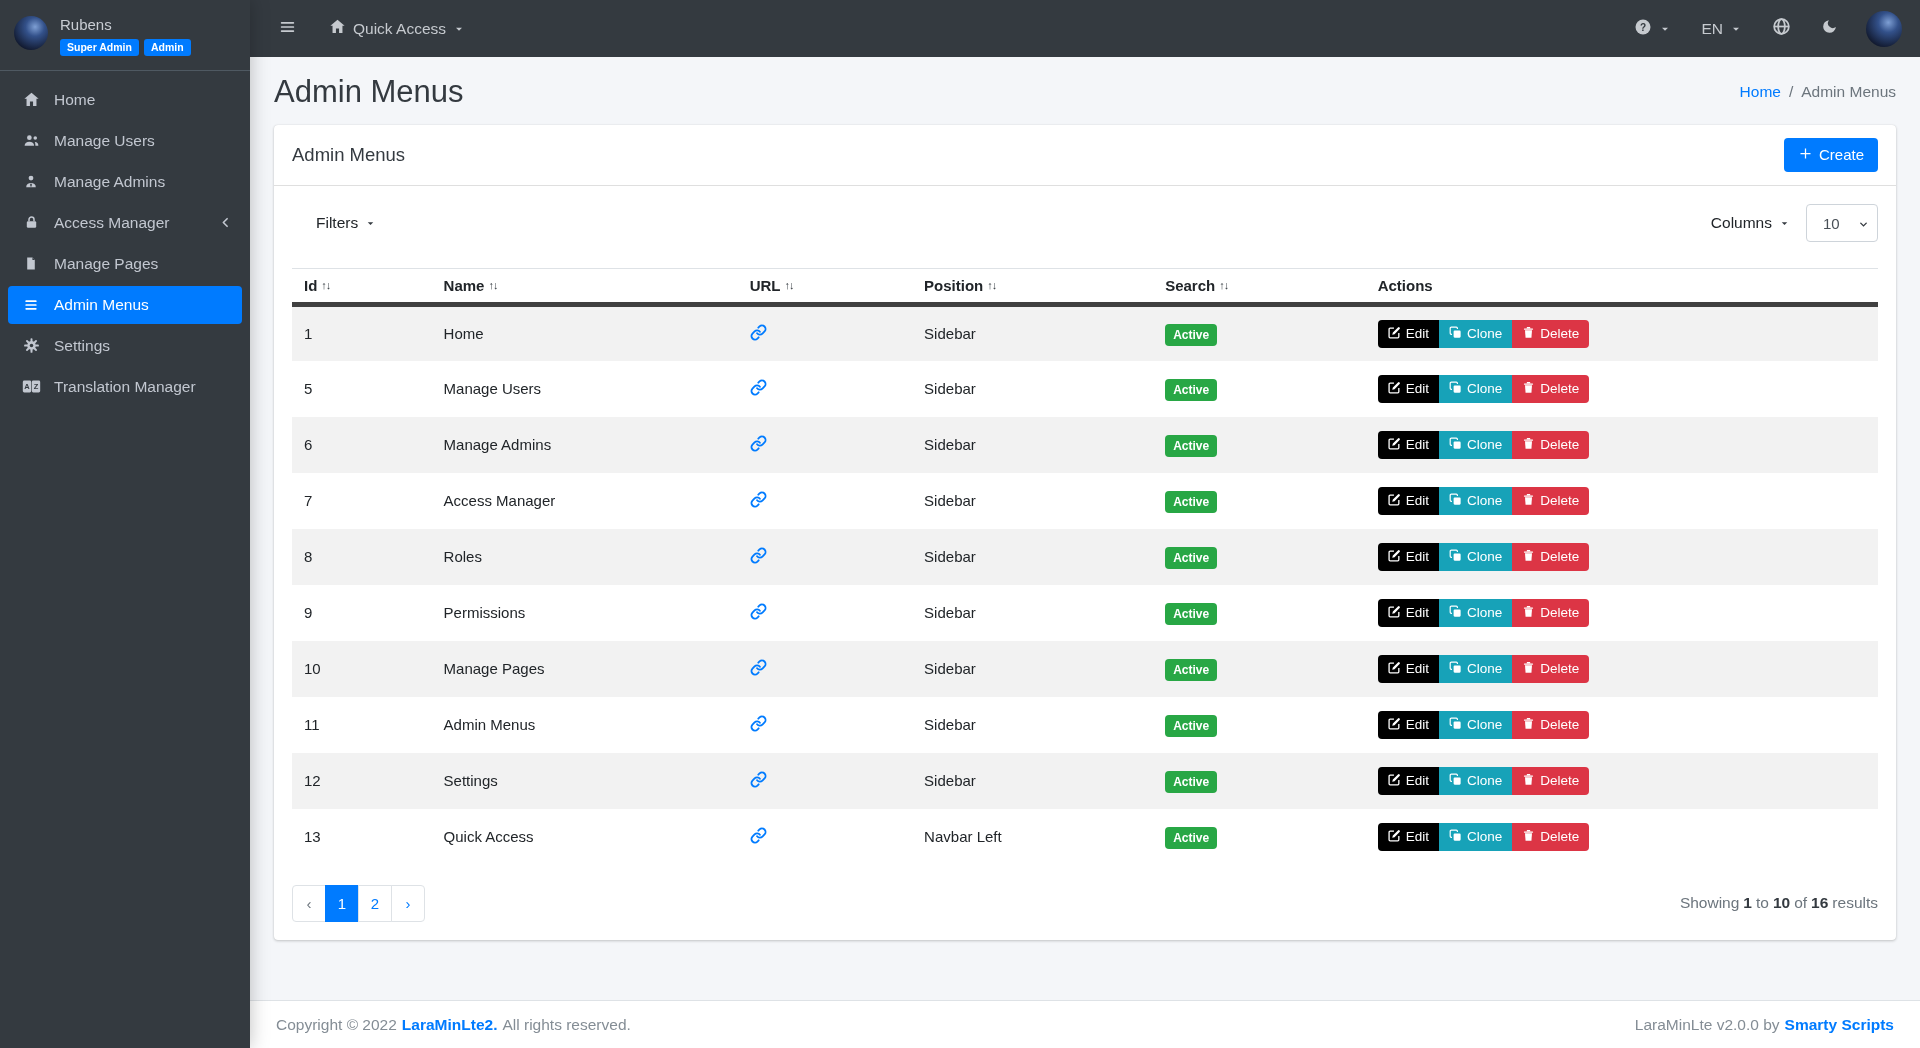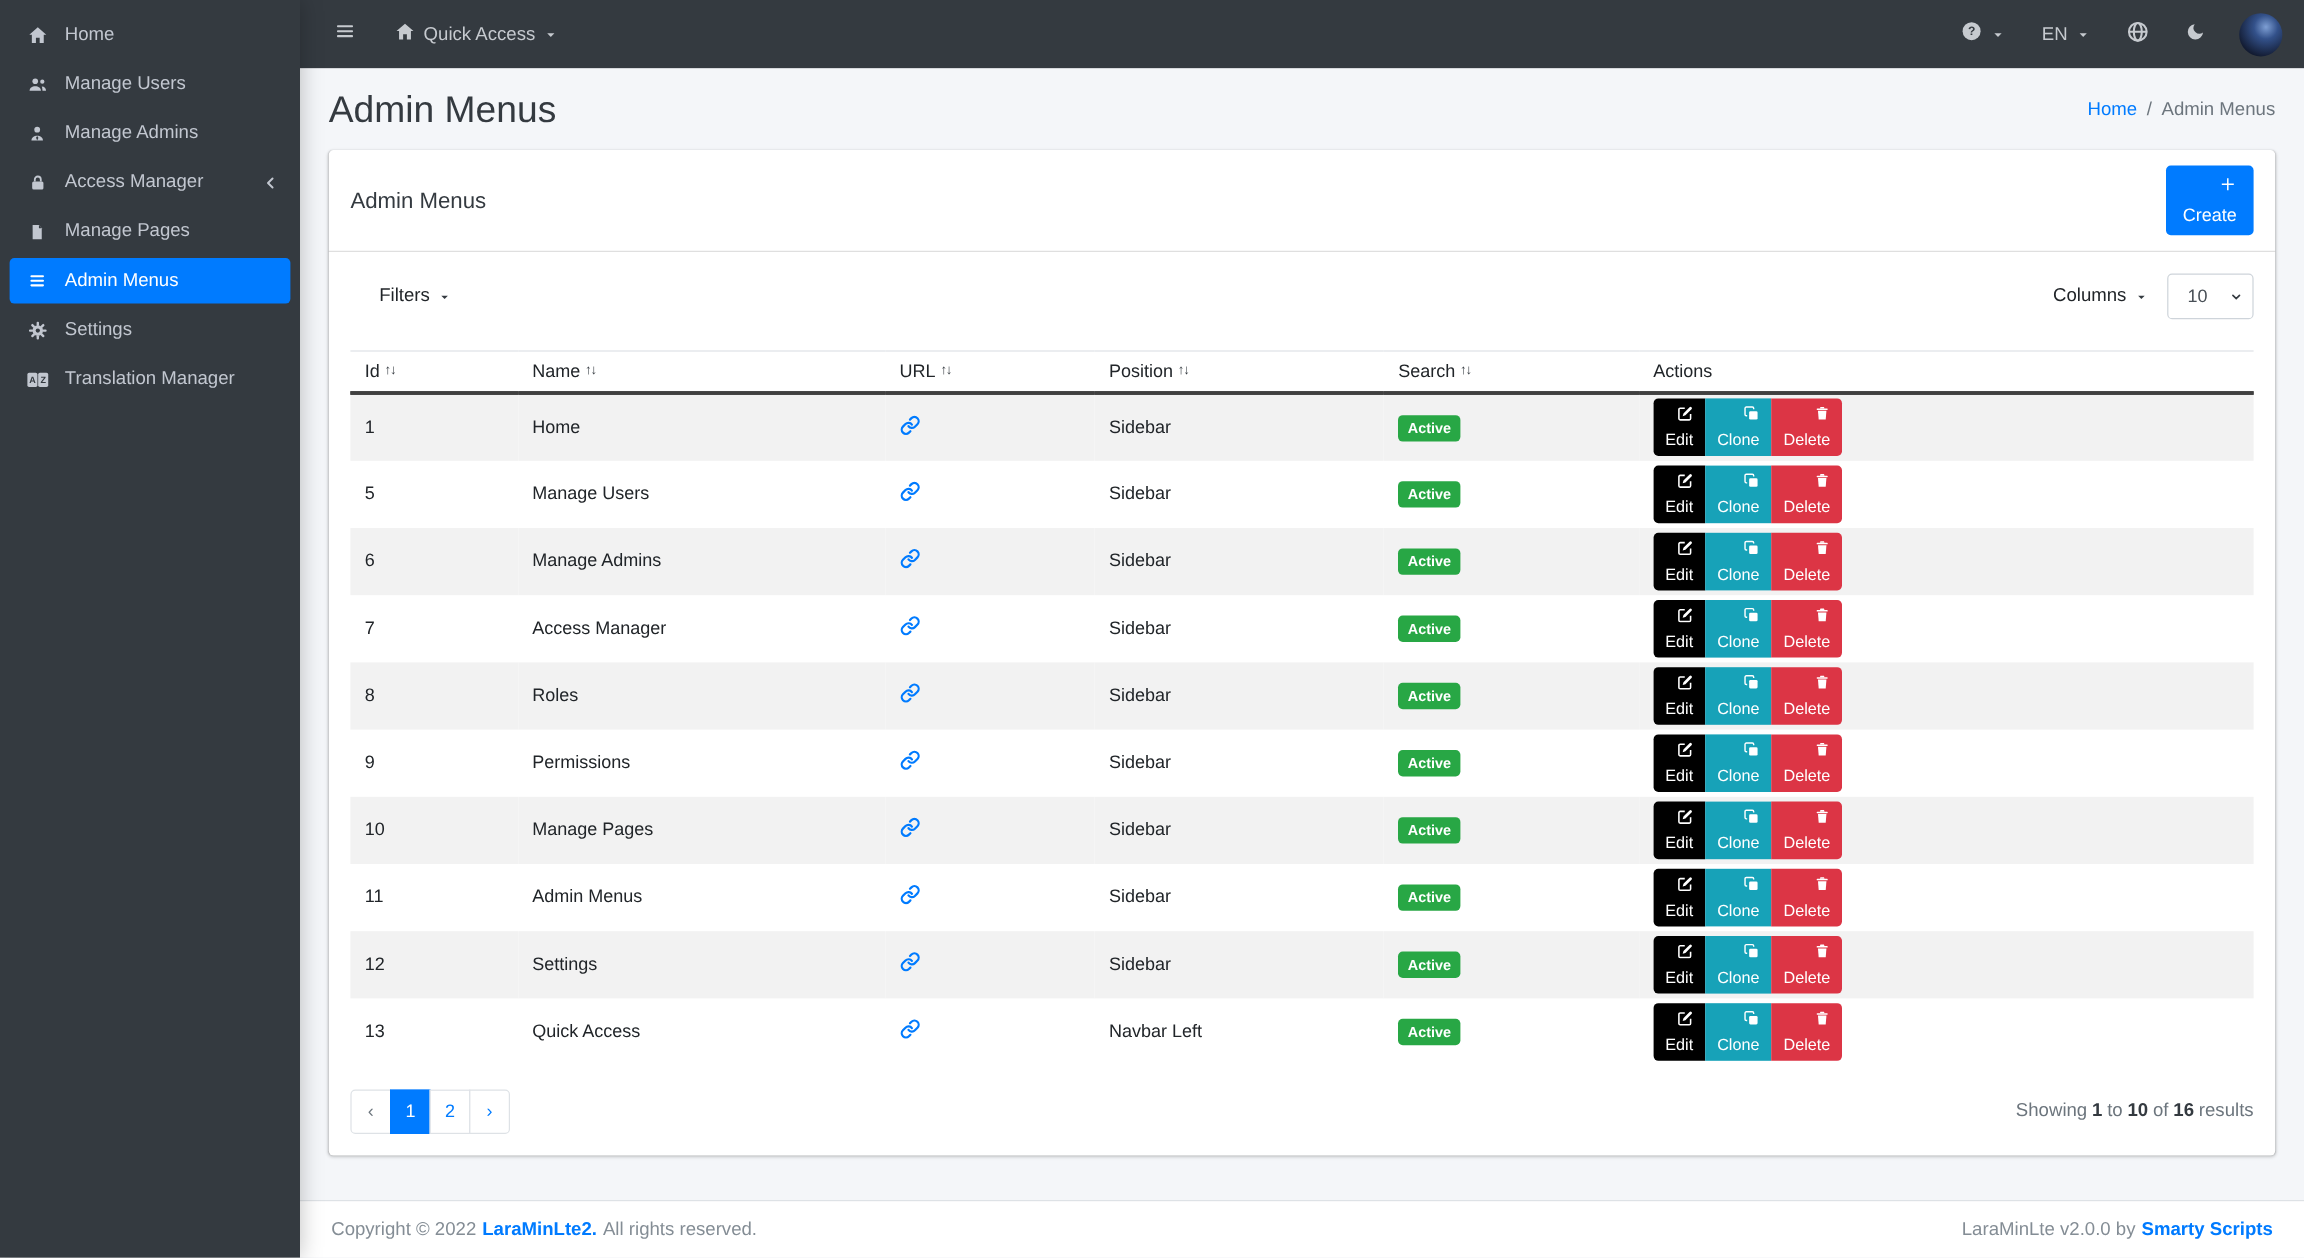--- a/index.html
+++ b/index.html
@@ -51,42 +51,42 @@
   .breadcrumb { display:flex; align-items:center; gap:8px; font-size:15.5px; }
   .breadcrumb a { color:#007bff; text-decoration:none; cursor:pointer; }
   .breadcrumb .sep { color:#6c757d; }
   .breadcrumb .current { color:#6c757d; }
 
   .card { background:#fff; margin:0 8px; border-radius:4px;
     box-shadow:0 0 1px rgba(0,0,0,.125), 0 1px 3px rgba(0,0,0,.2); }
   .card-header { display:flex; align-items:center; justify-content:space-between;
     padding:13px 18px; border-bottom:1px solid rgba(0,0,0,.125); }
   .card-title { font-size:18.5px; font-weight:500; color:#343a40; }
-  .btn { border:none; cursor:pointer; font-family:inherit; display:inline-flex; align-items:flex-end;flex-direction:column; }
+  .btn { border:none; cursor:pointer; font-family:inherit; display:inline-flex; align-items:flex-start; }
   .btn-create { background:#007bff; color:#fff; font-size:15px; padding:8px 14px; border-radius:4px; gap:6px; }
   .card-body { padding:18px; }
 
   .toolbar { display:flex; align-items:center; margin-bottom:26px; }
   .search-input { width:224px; height:38px; border:1px solid #ced4da; border-radius:4px;
     padding:6px 12px; font-size:15px; font-family:inherit; color:#495057; outline:none; }
   .search-input::placeholder { color:#7d868e; }
   .dd { display:flex; align-items:center; gap:7px; font-size:15.5px; color:#212529; cursor:pointer; }
   .dd-filters { margin-left:24px; }
   .toolbar-right { margin-left:auto; display:flex; align-items:center; gap:16px; }
   .select-wrap { position:relative; }
   .page-size { appearance:none; -webkit-appearance:none; width:72px; height:38px; border:1px solid #ced4da;
     border-radius:4px; padding:0 26px 0 16px; font-size:15px; font-family:inherit; color:#495057;
     background:#fff; cursor:pointer; }
   .select-wrap .sel-caret { position:absolute; right:9px; top:12px; pointer-events:none; color:#343a40; }
 
   table { width:100%; border-collapse:collapse; }
   col.c-id{width:8.8%} col.c-name{width:19.3%} col.c-url{width:11%}
   col.c-pos{width:15.2%} col.c-status{width:13.4%}
-  thead th { text-align:left; font-size:15px; font-weight:normal; color:#212529;
-    border-top:1px solid #dee2e6; border-bottom:3px solid #404040; padding:8px 12px; }
+  thead th { text-align:left; font-size:15px; font-weight:bold; color:#212529;
+    border-top:1px solid #dee2e6; border-bottom:5px solid #404040; padding:8px 12px; }
   .sort { font-size:11px; color:#343a40; letter-spacing:-1px; margin-left:4px; position:relative; top:-2px; }
   tbody td { padding:0 12px; height:56px; font-size:15px; color:#212529; vertical-align:middle; }
   tbody tr:nth-child(odd) { background:#f2f2f2; }
   .url-link { display:inline-flex; cursor:pointer; color:#007bff; }
   .status-badge { background:#28a745; color:#fff; font-size:12px; font-weight:bold;
     padding:4px 8px; border-radius:4px; line-height:1; }
   .btn-group { display:inline-flex; }
   .btn-act { color:#fff; font-size:13.5px; padding:6px 10px; gap:5px; }
   .btn-edit { background:#000000; border-radius:4px 0 0 4px; }
   .btn-clone { background:#17a2b8; }
@@ -108,20 +108,30 @@
   .footer { flex:none; height:48px; background:#fff; border-top:1px solid #dee2e6;
     display:flex; align-items:center; justify-content:space-between; padding:0 26px;
     font-size:15.5px; color:#848d95; }
   .footer .seg { display:flex; gap:5px; }
   .footer a { color:#007bff; font-weight:bold; text-decoration:none; cursor:pointer; }
 </style>
 </head>
 <body>
 
 <aside class="sidebar">
+  <div class="user-panel">
+    <div class="avatar"></div>
+    <div class="user-info">
+      <div class="user-name">Rubens</div>
+      <div class="user-badges">
+        <span class="badge-blue">Super Admin</span>
+        <span class="badge-blue">Admin</span>
+      </div>
+    </div>
+  </div>
   <ul class="nav">
     <li class="nav-item">
         <a class="nav-link">
       <span class="icon">
         <svg width="17" height="17" viewBox="0 0 24 24" fill="currentColor">
               <path d="M12 2.5l10 8.6h-3v9.9h-4.8v-6.2H9.8v6.2H5v-9.9H2z"></path>
             </svg>
           </span>
       <span>Home</span>
         </a>

